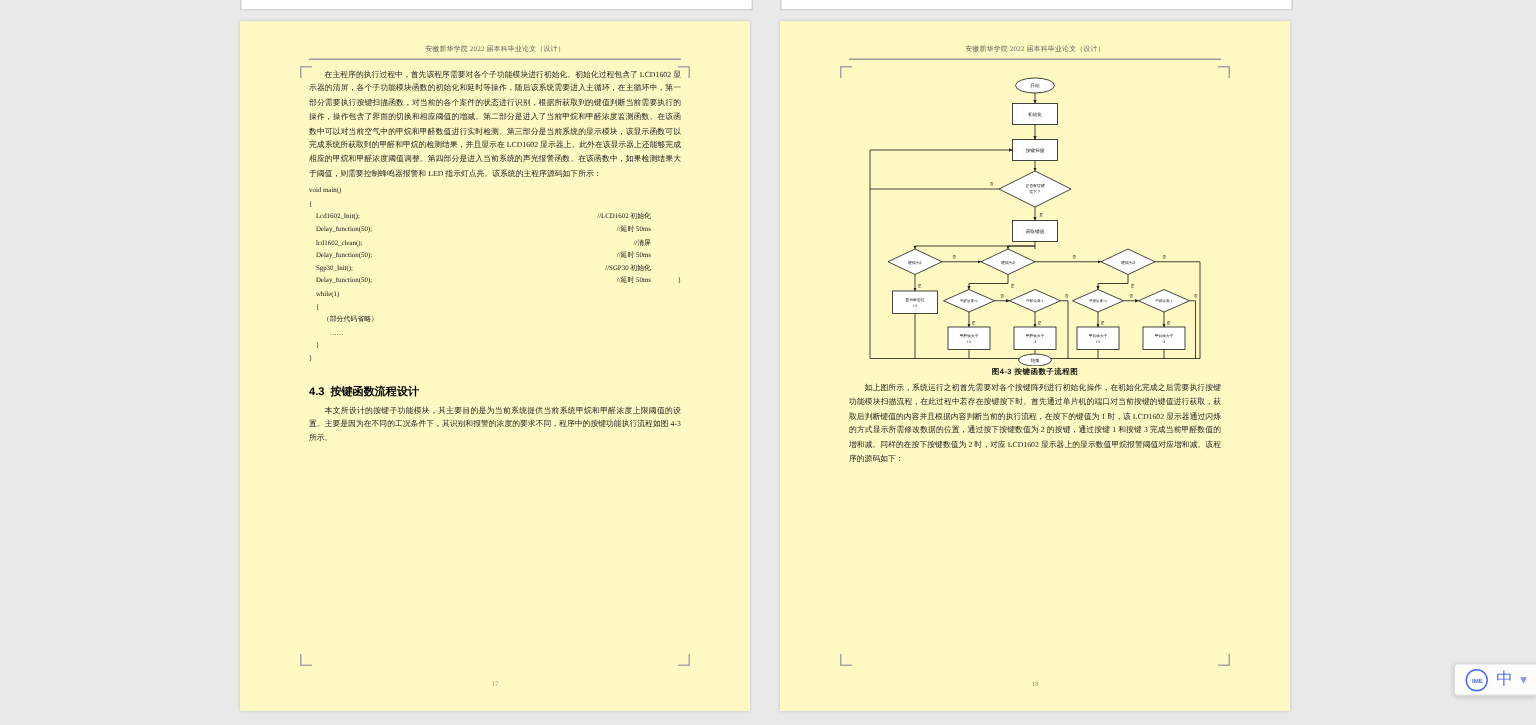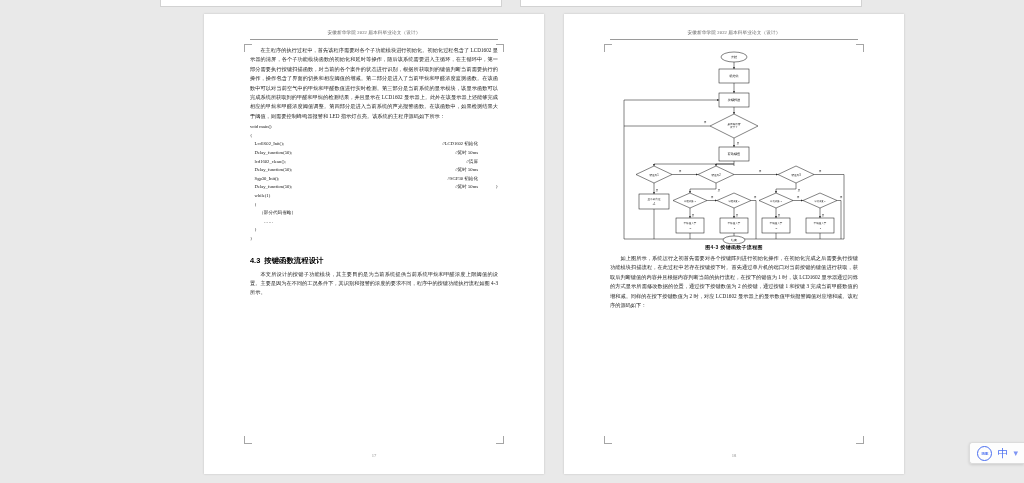--- a/index.html
+++ b/index.html
@@ -29,24 +29,23 @@
     border-top: none;
   }
   .page-sliver.left  { left: 160px; width: 340px; }
   .page-sliver.right { left: 520px; width: 340px; }
 
   .page {
     position: absolute;
     top: 14px;
     width: 340px;
     height: 460px;
-    background: #ffffff;
+    background: #fef9c3;
     box-shadow: 0 0 2px rgba(0,0,0,0.18);
     overflow: hidden;
-    margin-left: 44px;
   }
   .page.left  { left: 160px; }
   .page.right { left: 520px; }
 
   .page-header {
     position: absolute;
     top: 16px;
     left: 0;
     right: 0;
     text-align: center;

